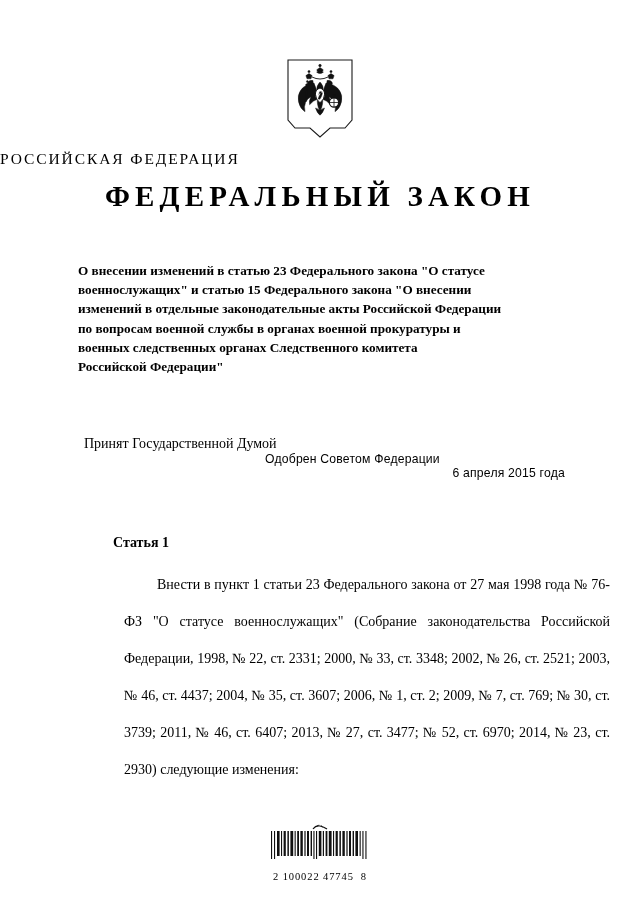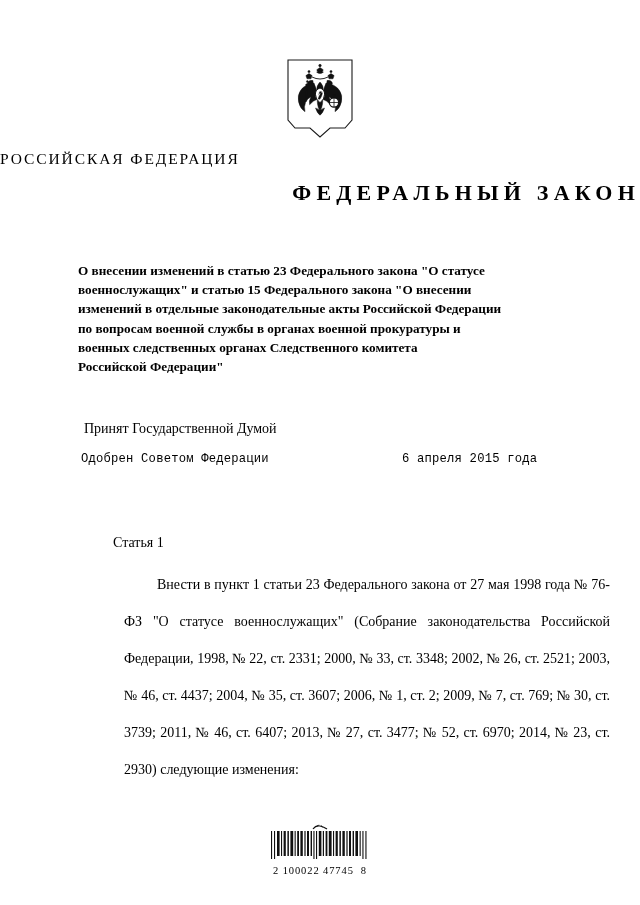--- a/index.html
+++ b/index.html
@@ -50,22 +50,22 @@
     font-size: 15.5px;
     letter-spacing: 1.9px;
     font-weight: 400;
     line-height: 1.15;
   }
   .heading-lawtype {
     position: absolute;
     top: 180px;
     left: 0;
     width: 640px;
-    text-align: right;
-    font-size: 22px;
+    text-align: center;
+    font-size: 29px;
     font-weight: 700;
     letter-spacing: 5.2px;
     line-height: 1.15;
   }
 
   
   .title-block {
     position: absolute;
     top: 261px;
     left: 78px;
@@ -82,53 +82,54 @@
 
   
   .adoption {
     position: absolute;
     top: 421px;
     left: 80px;
     width: 485px;
   }
   .adopt-row {
     display: flex;
-    align-items: flex-start;
+    align-items: flex-end;
     height: 31px;
   }
   .adopt-row .label {
     width: 300px;
     text-align: left;
   }
   .adopt-row .date {
     flex: 1;
     text-align: left;
   }
   .adopt-row.serif-row {
     font-family: "Liberation Serif", "DejaVu Serif", serif;
     font-size: 14px;
   }
   .adopt-row.serif-row .label { padding-left: 4px; }
   .adopt-row.serif-row .date  { padding-left: 22px; }
 
   .adopt-row.mono-row {
-    font-family: Liberation Mono, monospace;
+    font-family: Liberation Sans, sans-serif;
     font-size: 12.2px;
     letter-spacing: 0.2px;
+    flex-direction: column;
   }
   .adopt-row.mono-row .label { padding-left: 1px; }
   .adopt-row.mono-row .date  { padding-left: 21px; }
 
   
   .article-heading {
     position: absolute;
     top: 535px;
     left: 113px;
     font-size: 14px;
-    font-weight: 400;
+    font-weight: 700;
   }
 
   .body-text {
     position: absolute;
     top: 566px;
     left: 80px;
     width: 486px;
     font-size: 14px;
     line-height: 37px;
     text-align: justify;
@@ -153,21 +154,21 @@
     height: 6px;
     margin-bottom: 1px;
   }
   .barcode-bars {
     display: block;
   }
   .barcode-number {
     font-family: "Liberation Serif", "DejaVu Serif", serif;
     font-size: 10.5px;
     letter-spacing: 0.9px;
-    margin-top: 6px;
+    margin-top: 12px;
     white-space: pre;
   }
 </style>
 </head>
 <body>
 
 <div class="page">
 
   <div class="emblem-wrap">
     <svg class="emblem" viewBox="0 0 70 88" aria-hidden="true">

